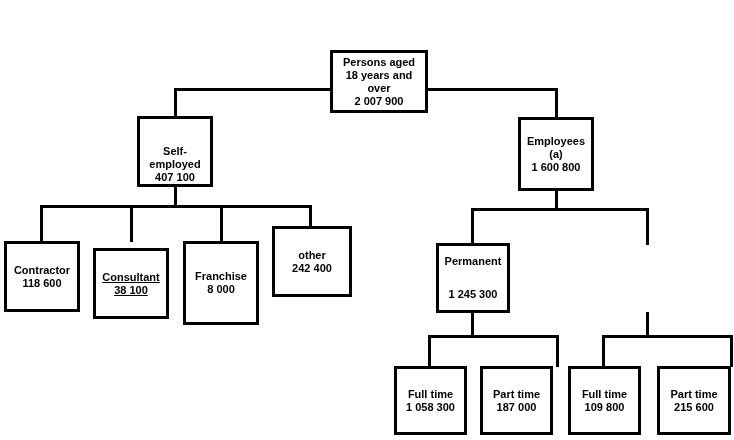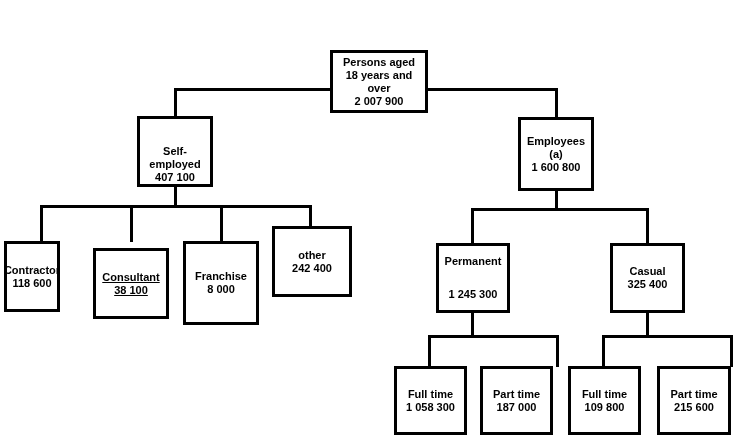--- a/index.html
+++ b/index.html
@@ -98,21 +98,21 @@
     <span class="line">employed</span>
     <span class="line">407 100</span>
   </div>
 
   <div class="node" style="left:518px; top:117px; width:76px; height:74px;">
     <span class="line">Employees</span>
     <span class="line">(a)</span>
     <span class="line">1 600 800</span>
   </div>
 
-  <div class="node" style="left:4px; top:241px; width:56px; height:71px;">
+  <div class="node" style="left:4px; top:241px; width:76px; height:71px;">
     <span class="line">Contractor</span>
     <span class="line">118 600</span>
   </div>
 
   <div class="node" style="left:93px; top:248px; width:76px; height:71px;text-decoration:underline;">
     <span class="line">Consultant</span>
     <span class="line">38 100</span>
   </div>
 
   <div class="node" style="left:183px; top:241px; width:76px; height:84px;">
@@ -123,24 +123,20 @@
   <div class="node" style="left:272px; top:226px; width:80px; height:71px;">
     <span class="line">other</span>
     <span class="line">242 400</span>
   </div>
 
   <div class="node" style="left:436px; top:243px; width:74px; height:70px;gap:20px;">
     <span class="line">Permanent</span>
     <span class="line">1 245 300</span>
   </div>
 
-  <div class="node" style="left:610px; top:243px; width:75px; height:70px;">
-    <span class="line">Casual</span>
-    <span class="line">325 400</span>
-  </div>
 
   <div class="node" style="left:394px; top:366px; width:73px; height:69px;">
     <span class="line">Full time</span>
     <span class="line">1 058 300</span>
   </div>
 
   <div class="node" style="left:480px; top:366px; width:73px; height:69px;">
     <span class="line">Part time</span>
     <span class="line">187 000</span>
   </div>

